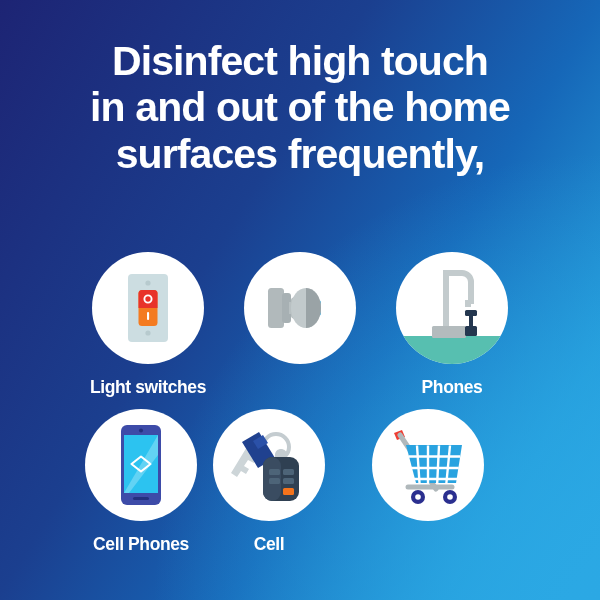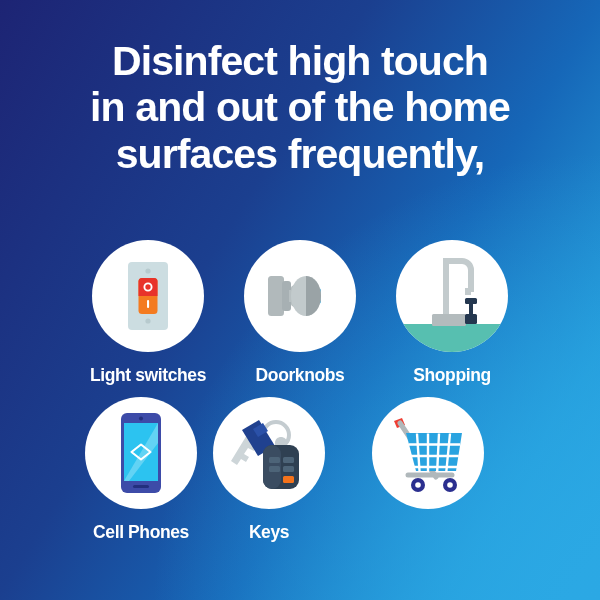--- a/index.html
+++ b/index.html
@@ -22,21 +22,21 @@
     position:absolute; top:38px; left:0; width:600px;
     text-align:center; color:#ffffff;
     font-weight:bold; font-size:41px; line-height:1.13;
     letter-spacing:-0.9px;
     -webkit-font-smoothing:antialiased;
   }
   #headline .hl { display:block; white-space:nowrap; }
 
   
   #grid {
-    position:absolute; top:240px; left:0; width:600px;
+    position:absolute; top:252px; left:0; width:600px;
   }
   .row { display:flex; justify-content:center; }
   .row.r1 { margin-bottom:11px; }
   .cell {
     width:152px;
     display:flex; flex-direction:column; align-items:center;
   }
   .disc {
     width:112px; height:112px; border-radius:50%;
     background:#ffffff;
@@ -89,37 +89,36 @@
             <rect x="66" y="48" width="11" height="16" rx="3" fill="#35a8e0"></rect>
             <rect x="24" y="36" width="16" height="40" rx="3.5" fill="#b8c0c2"></rect>
             <rect x="24" y="36" width="16" height="40" rx="3.5" fill="#9aa3a6" opacity="0.25"></rect>
             <rect x="38" y="41" width="9" height="30" rx="3" fill="#a7b0b3"></rect>
             <path d="M45 50h10v12H45z" fill="#b8c0c2"></path>
             <path d="M47 48c0-2 3-3.5 7-3.5s7 1.5 7 3.5v16c0 2-3 3.5-7 3.5s-7-1.5-7-3.5z" fill="#b8c0c2"></path>
             <ellipse cx="62" cy="56" rx="15" ry="20" fill="#c2cacc"></ellipse>
             <path d="M62 36c8.3 0 15 8.95 15 20s-6.7 20-15 20z" fill="#9aa3a6"></path>
           </svg>
         </div>
-        <div class="label">Doorknobs</div>
       </div>
 
       <div class="cell">
         <div class="disc">
           <svg width="112" height="112" viewBox="0 0 112 112">
             <path d="M0 84h112v28H0z" fill="#57bfb0"></path>
             <path d="M47 18h6v62h-6z" fill="#c3cbcd"></path>
             <path d="M50 18h16a12 12 0 0 1 12 12v22h-6V30a6 6 0 0 0-6-6H50z" fill="#c3cbcd"></path>
             <rect x="69" y="48" width="6" height="7" fill="#c3cbcd"></rect>
             <rect x="36" y="74" width="34" height="12" rx="1.5" fill="#b3bbbd"></rect>
             <rect x="73" y="62" width="4" height="14" fill="#24374f"></rect>
             <rect x="69" y="74" width="12" height="10" rx="1.5" fill="#24374f"></rect>
             <rect x="69" y="58" width="12" height="6" rx="1.5" fill="#24374f"></rect>
           </svg>
         </div>
-        <div class="label">Shopping</div>
+        <div class="label">Phones</div>
       </div>
     </div>
 
     <div class="row r2">
 
       <div class="cell narrow">
         <div class="disc">
           <svg width="112" height="112" viewBox="0 0 112 112">
             <rect x="36" y="16" width="40" height="80" rx="6" fill="#3d4ba8"></rect>
             <rect x="39" y="26" width="34" height="58" fill="#2cc3f0"></rect>
@@ -142,21 +141,21 @@
             <path d="M62 46c0-4 3-6 6-6s6 2 6 6v6h-12z" fill="#c4ccd0"></path>
             <rect x="50" y="48" width="36" height="44" rx="9" fill="#2f4052"></rect>
             <rect x="50" y="48" width="18" height="44" rx="9" fill="#3a4c61"></rect>
             <rect x="56" y="60" width="11" height="6" rx="1.5" fill="#4d6478"></rect>
             <rect x="70" y="60" width="11" height="6" rx="1.5" fill="#4d6478"></rect>
             <rect x="56" y="69" width="11" height="6" rx="1.5" fill="#4d6478"></rect>
             <rect x="70" y="69" width="11" height="6" rx="1.5" fill="#4d6478"></rect>
             <rect x="70" y="79" width="11" height="7" rx="1.5" fill="#f4731c"></rect>
           </svg>
         </div>
-        <div class="label">Keys</div>
+        <div class="label">Cell</div>
       </div>
 
       <div class="cell wide">
         <div class="disc">
           <svg width="112" height="112" viewBox="0 0 112 112">
             <path d="M22 24l8-3 3 7-8 3z" fill="#ef3e33"></path>
             <path d="M28 26l36 54" stroke="#b0b8bb" stroke-width="5" stroke-linecap="round" fill="none"></path>
             <path d="M36 78h44" stroke="#b0b8bb" stroke-width="5" stroke-linecap="round" fill="none"></path>
             <path d="M34 36h56l-6 38H44z" fill="#29a3e0"></path>
             <g stroke="#ffffff" stroke-width="2.4">

